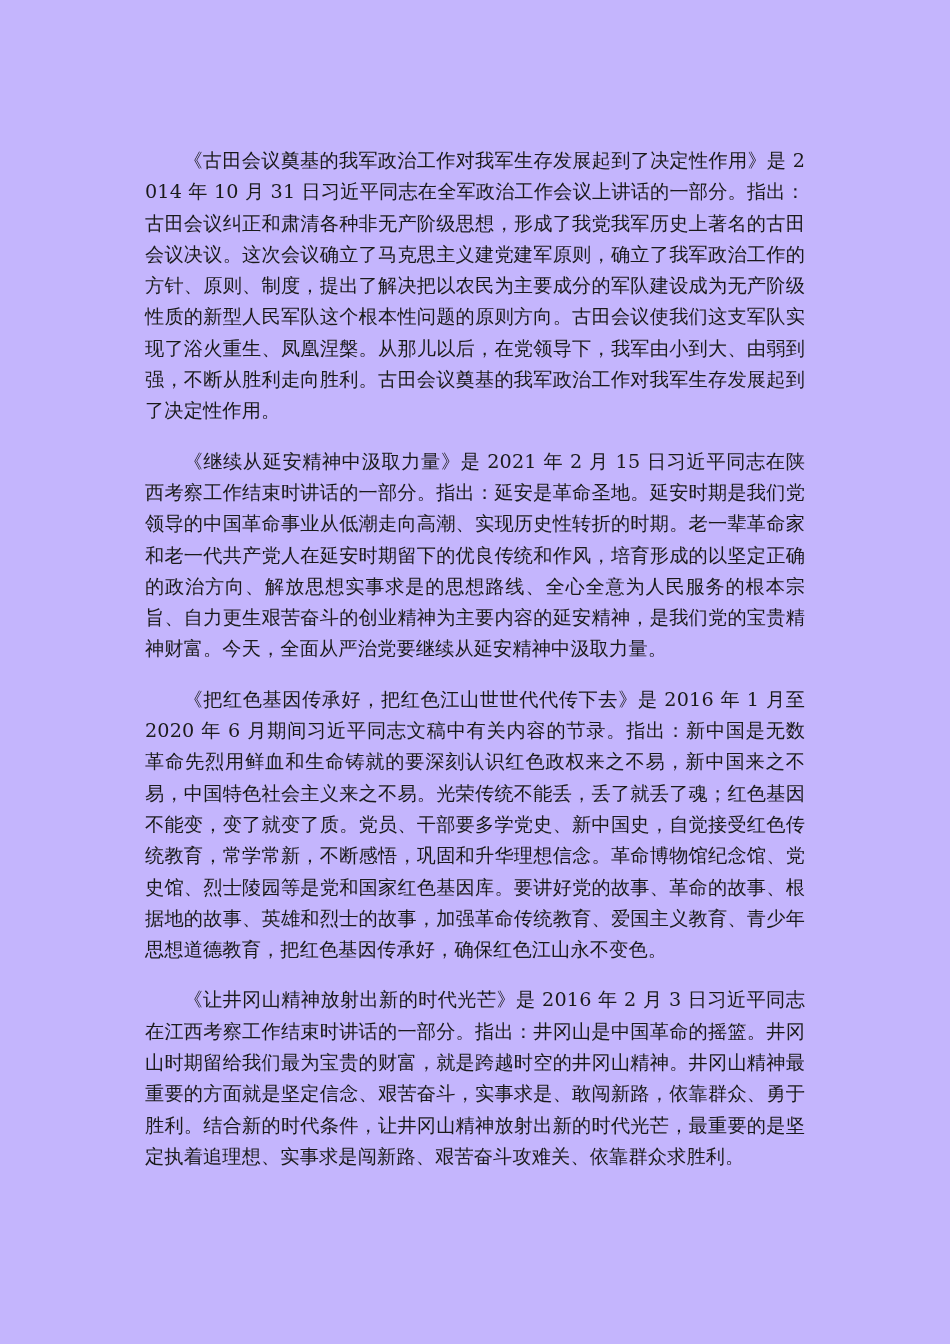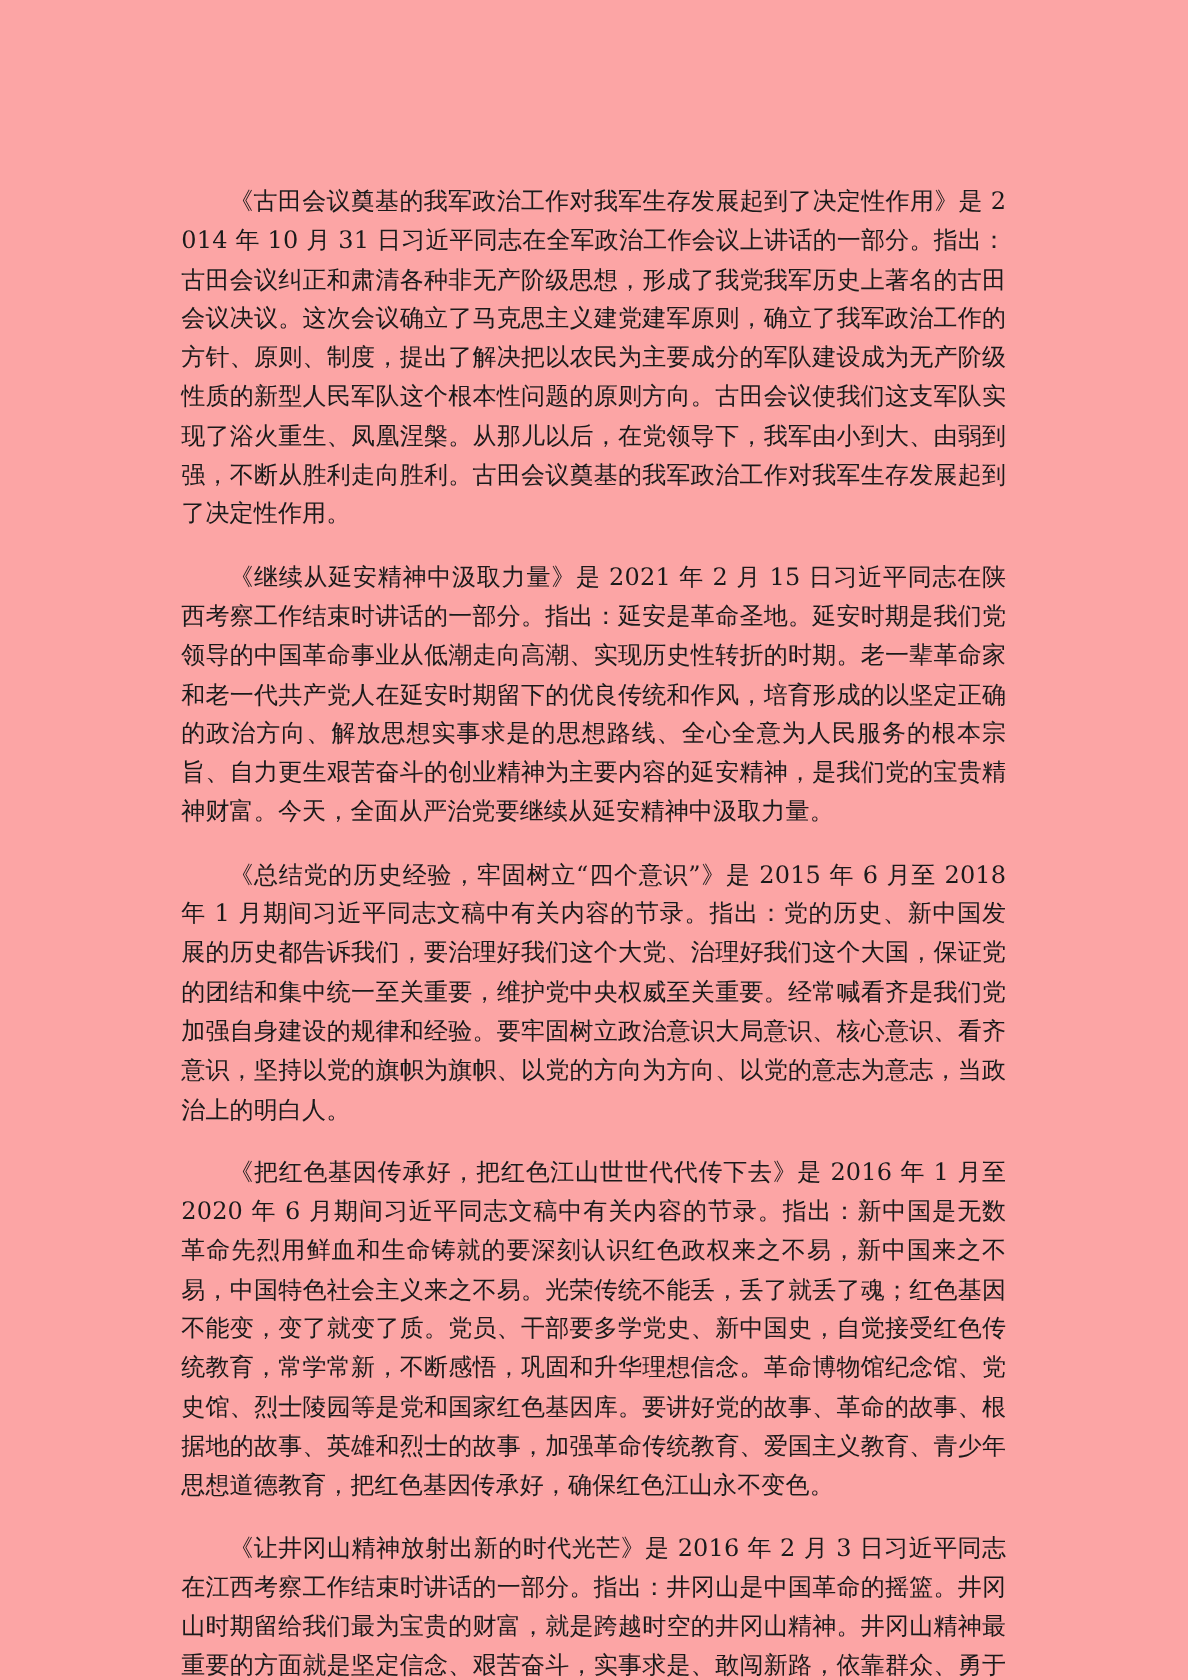--- a/index.html
+++ b/index.html
@@ -10,21 +10,21 @@
   body {
     width: 950px;
     height: 1344px;
     overflow: hidden;
     font-family: "DejaVu Serif", "Liberation Serif", serif;
   }
   .page {
     position: relative;
     width: 950px;
     height: 1344px;
-    background: #fca5a5;
+    background: #c4b5fd;
     box-sizing: border-box;
     padding: 145px 145px 0 145px;
     overflow: hidden;
   }
   .doc-body {
     width: 660px;
     margin: 0;
   }
   .para {
     margin: 0 0 19px 0;
@@ -43,18 +43,17 @@
     margin-bottom: 0;
   }
 </style>
 </head>
 <body>
 
 <div class="page">
   <div class="doc-body">
     <p class="para">《古田会议奠基的我军政治工作对我军生存发展起到了决定性作用》是 2014 年 10 月 31 日习近平同志在全军政治工作会议上讲话的一部分。指出：古田会议纠正和肃清各种非无产阶级思想，形成了我党我军历史上著名的古田会议决议。这次会议确立了马克思主义建党建军原则，确立了我军政治工作的方针、原则、制度，提出了解决把以农民为主要成分的军队建设成为无产阶级性质的新型人民军队这个根本性问题的原则方向。古田会议使我们这支军队实现了浴火重生、凤凰涅槃。从那儿以后，在党领导下，我军由小到大、由弱到强，不断从胜利走向胜利。古田会议奠基的我军政治工作对我军生存发展起到了决定性作用。</p>
     <p class="para">《继续从延安精神中汲取力量》是 2021 年 2 月 15 日习近平同志在陕西考察工作结束时讲话的一部分。指出：延安是革命圣地。延安时期是我们党领导的中国革命事业从低潮走向高潮、实现历史性转折的时期。老一辈革命家和老一代共产党人在延安时期留下的优良传统和作风，培育形成的以坚定正确的政治方向、解放思想实事求是的思想路线、全心全意为人民服务的根本宗旨、自力更生艰苦奋斗的创业精神为主要内容的延安精神，是我们党的宝贵精神财富。今天，全面从严治党要继续从延安精神中汲取力量。</p>
-    <p class="para">《总结党的历史经验，牢固树立“四个意识”》是 2015 年 6 月至 2018 年 1 月期间习近平同志文稿中有关内容的节录。指出：党的历史、新中国发展的历史都告诉我们，要治理好我们这个大党、治理好我们这个大国，保证党的团结和集中统一至关重要，维护党中央权威至关重要。经常喊看齐是我们党加强自身建设的规律和经验。要牢固树立政治意识大局意识、核心意识、看齐意识，坚持以党的旗帜为旗帜、以党的方向为方向、以党的意志为意志，当政治上的明白人。</p>
     <p class="para">《把红色基因传承好，把红色江山世世代代传下去》是 2016 年 1 月至 2020 年 6 月期间习近平同志文稿中有关内容的节录。指出：新中国是无数革命先烈用鲜血和生命铸就的要深刻认识红色政权来之不易，新中国来之不易，中国特色社会主义来之不易。光荣传统不能丢，丢了就丢了魂；红色基因不能变，变了就变了质。党员、干部要多学党史、新中国史，自觉接受红色传统教育，常学常新，不断感悟，巩固和升华理想信念。革命博物馆纪念馆、党史馆、烈士陵园等是党和国家红色基因库。要讲好党的故事、革命的故事、根据地的故事、英雄和烈士的故事，加强革命传统教育、爱国主义教育、青少年思想道德教育，把红色基因传承好，确保红色江山永不变色。</p>
     <p class="para">《让井冈山精神放射出新的时代光芒》是 2016 年 2 月 3 日习近平同志在江西考察工作结束时讲话的一部分。指出：井冈山是中国革命的摇篮。井冈山时期留给我们最为宝贵的财富，就是跨越时空的井冈山精神。井冈山精神最重要的方面就是坚定信念、艰苦奋斗，实事求是、敢闯新路，依靠群众、勇于胜利。结合新的时代条件，让井冈山精神放射出新的时代光芒，最重要的是坚定执着追理想、实事求是闯新路、艰苦奋斗攻难关、依靠群众求胜利。</p>
 
   </div>
 </div>
 
 </body></html>

